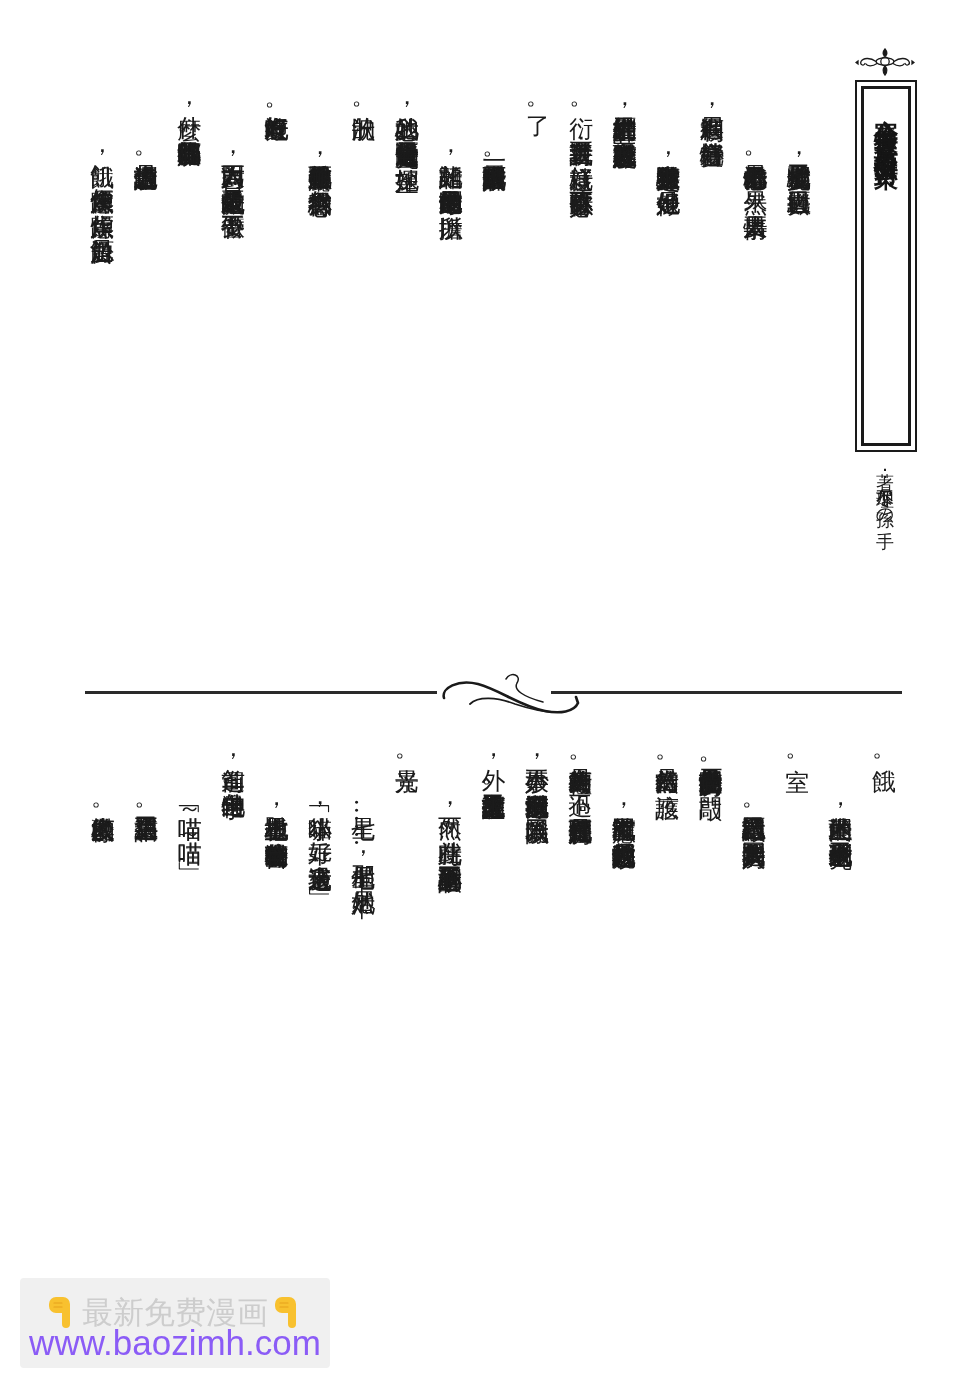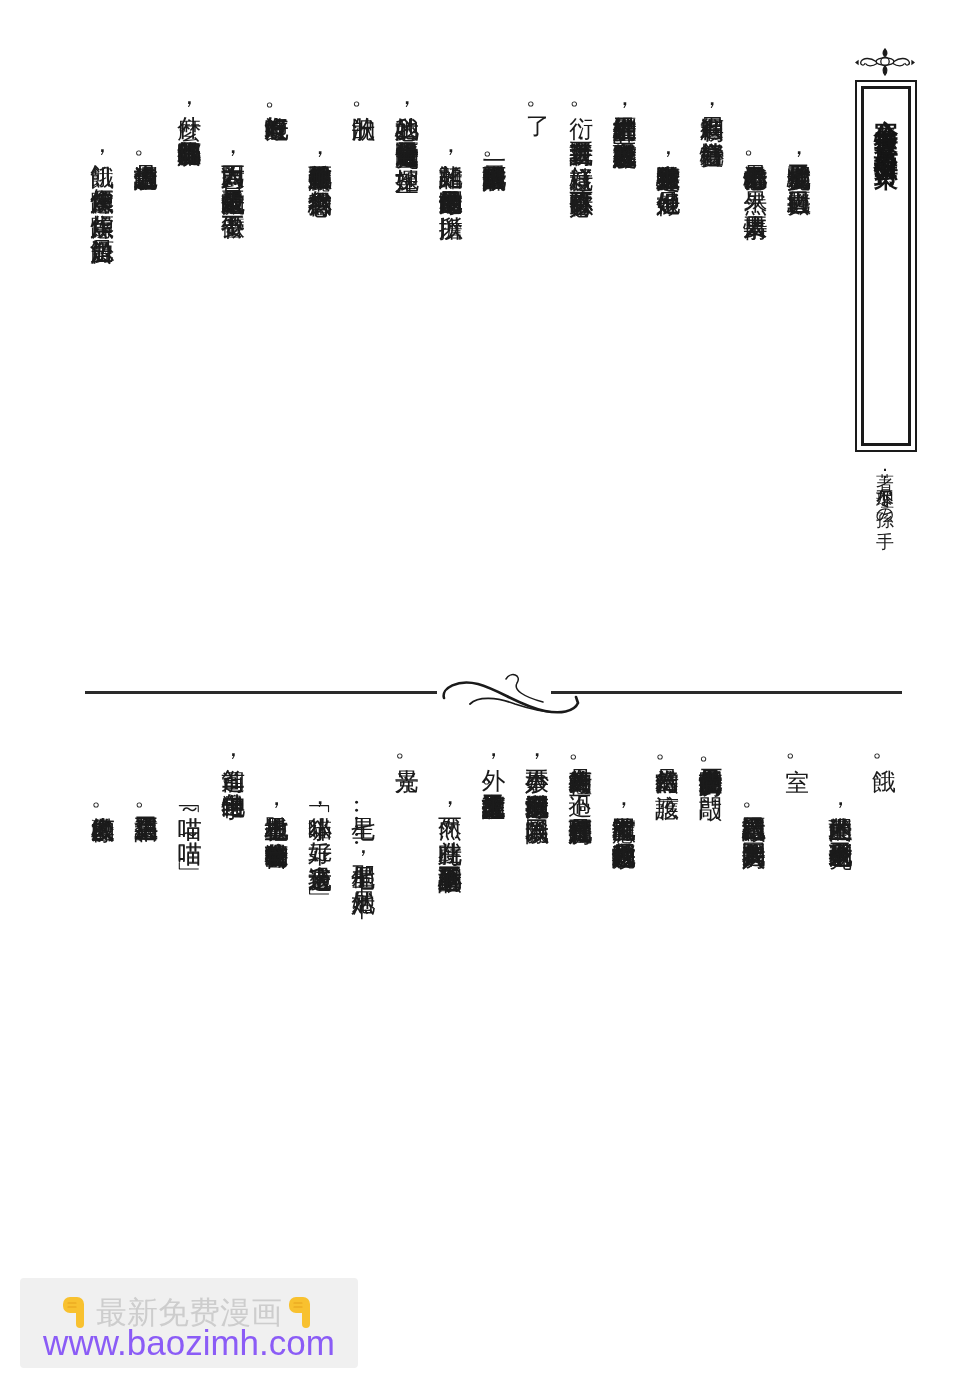--- a/index.html
+++ b/index.html
@@ -65,21 +65,21 @@
 
   
   .rule { position: absolute; top: 691px; height: 3px; background: #2a2a2a; }
   .rule.left  { left: 85px;  width: 352px; }
   .rule.right { left: 551px; width: 351px; }
   .divider-ornament { position: absolute; left: 430px; top: 665px; width: 160px; height: 55px; }
 
   
   .watermark {
     position: absolute; left: 20px; top: 1278px;
-    width: 338px; height: 90px;
+    width: 310px; height: 90px;
     border-radius: 4px;
     background: rgba(238, 238, 238, 0.88);
     z-index: 5;
   }
   .wm-line1 {
     position: absolute; left: 0; right: 0; top: 16px; height: 36px;
     display: flex; align-items: center; justify-content: center; gap: 6px;
   }
   .wm-text1 {
     font-family: "DejaVu Sans", sans-serif;

